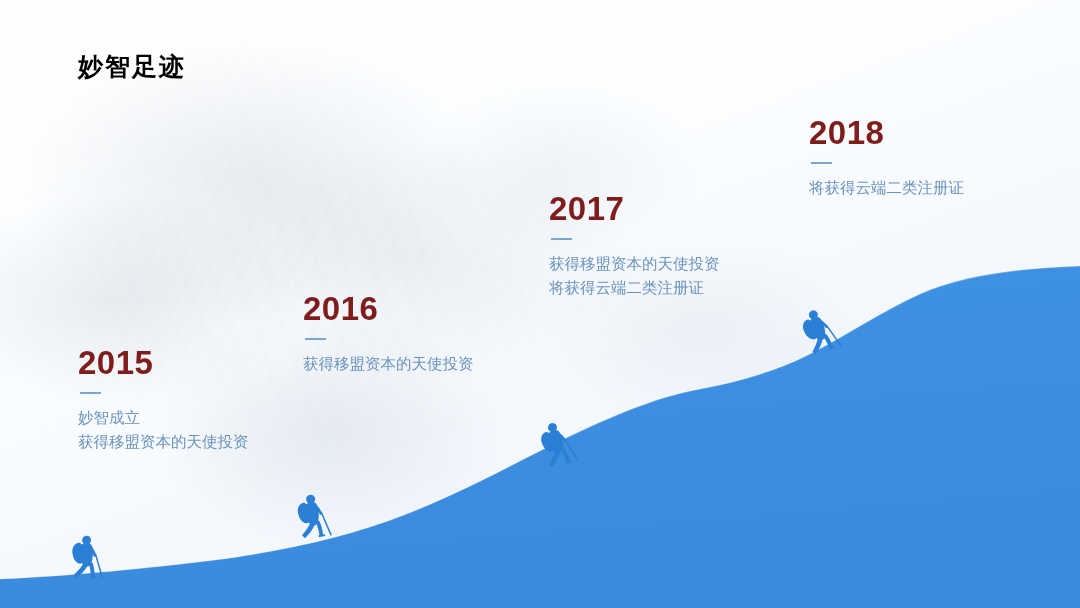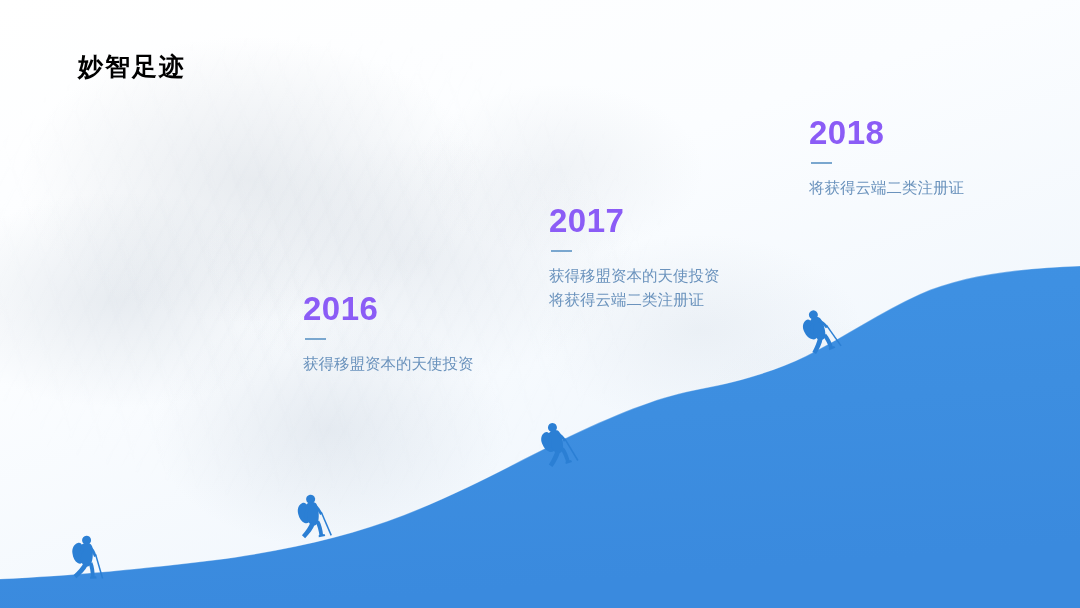--- a/index.html
+++ b/index.html
@@ -65,21 +65,21 @@
   
   .tl-item {
     position: absolute;
     z-index: 4;
   }
   .tl-year {
     font-size: 33px;
     font-weight: 700;
     letter-spacing: 0.5px;
     line-height: 1;
-    color: #8b5cf6;
+    color: #7f1d1d;
     white-space: nowrap;
   }
   .tl-dash {
     width: 21px;
     height: 2px;
     background: #7aa7cf;
     margin: 13px 0 9px 2px;
   }
   .tl-lines {
     font-size: 15.5px;
@@ -186,30 +186,38 @@
     <g fill="#2b7fd4" color="#2b7fd4">
       <use href="#climber" x="70" y="532" transform="rotate(-3 86 556)"></use>
       <use href="#climber" x="296" y="491" transform="rotate(-10 312 515)"></use>
       <use href="#climber" x="540" y="419" transform="rotate(-18 556 443)"></use>
       <use href="#climber" x="802" y="306" transform="rotate(-22 818 330)"></use>
     </g>
   </svg>
 
   <div class="slide-title">妙智足迹</div>
 
+  <div class="tl-item" style="left:78px; top:346px;">
+    <div class="tl-year">2015</div>
+    <div class="tl-dash"></div>
+    <div class="tl-lines">
+      <div>妙智成立</div>
+      <div>获得移盟资本的天使投资</div>
+    </div>
+  </div>
 
   <div class="tl-item" style="left:303px; top:292px;">
     <div class="tl-year">2016</div>
     <div class="tl-dash"></div>
     <div class="tl-lines">
       <div>获得移盟资本的天使投资</div>
     </div>
   </div>
 
-  <div class="tl-item" style="left:549px; top:204px;">
+  <div class="tl-item" style="left:549px; top:192px;">
     <div class="tl-year">2017</div>
     <div class="tl-dash"></div>
     <div class="tl-lines">
       <div>获得移盟资本的天使投资</div>
       <div>将获得云端二类注册证</div>
     </div>
   </div>
 
   <div class="tl-item" style="left:809px; top:116px;">
     <div class="tl-year">2018</div>

